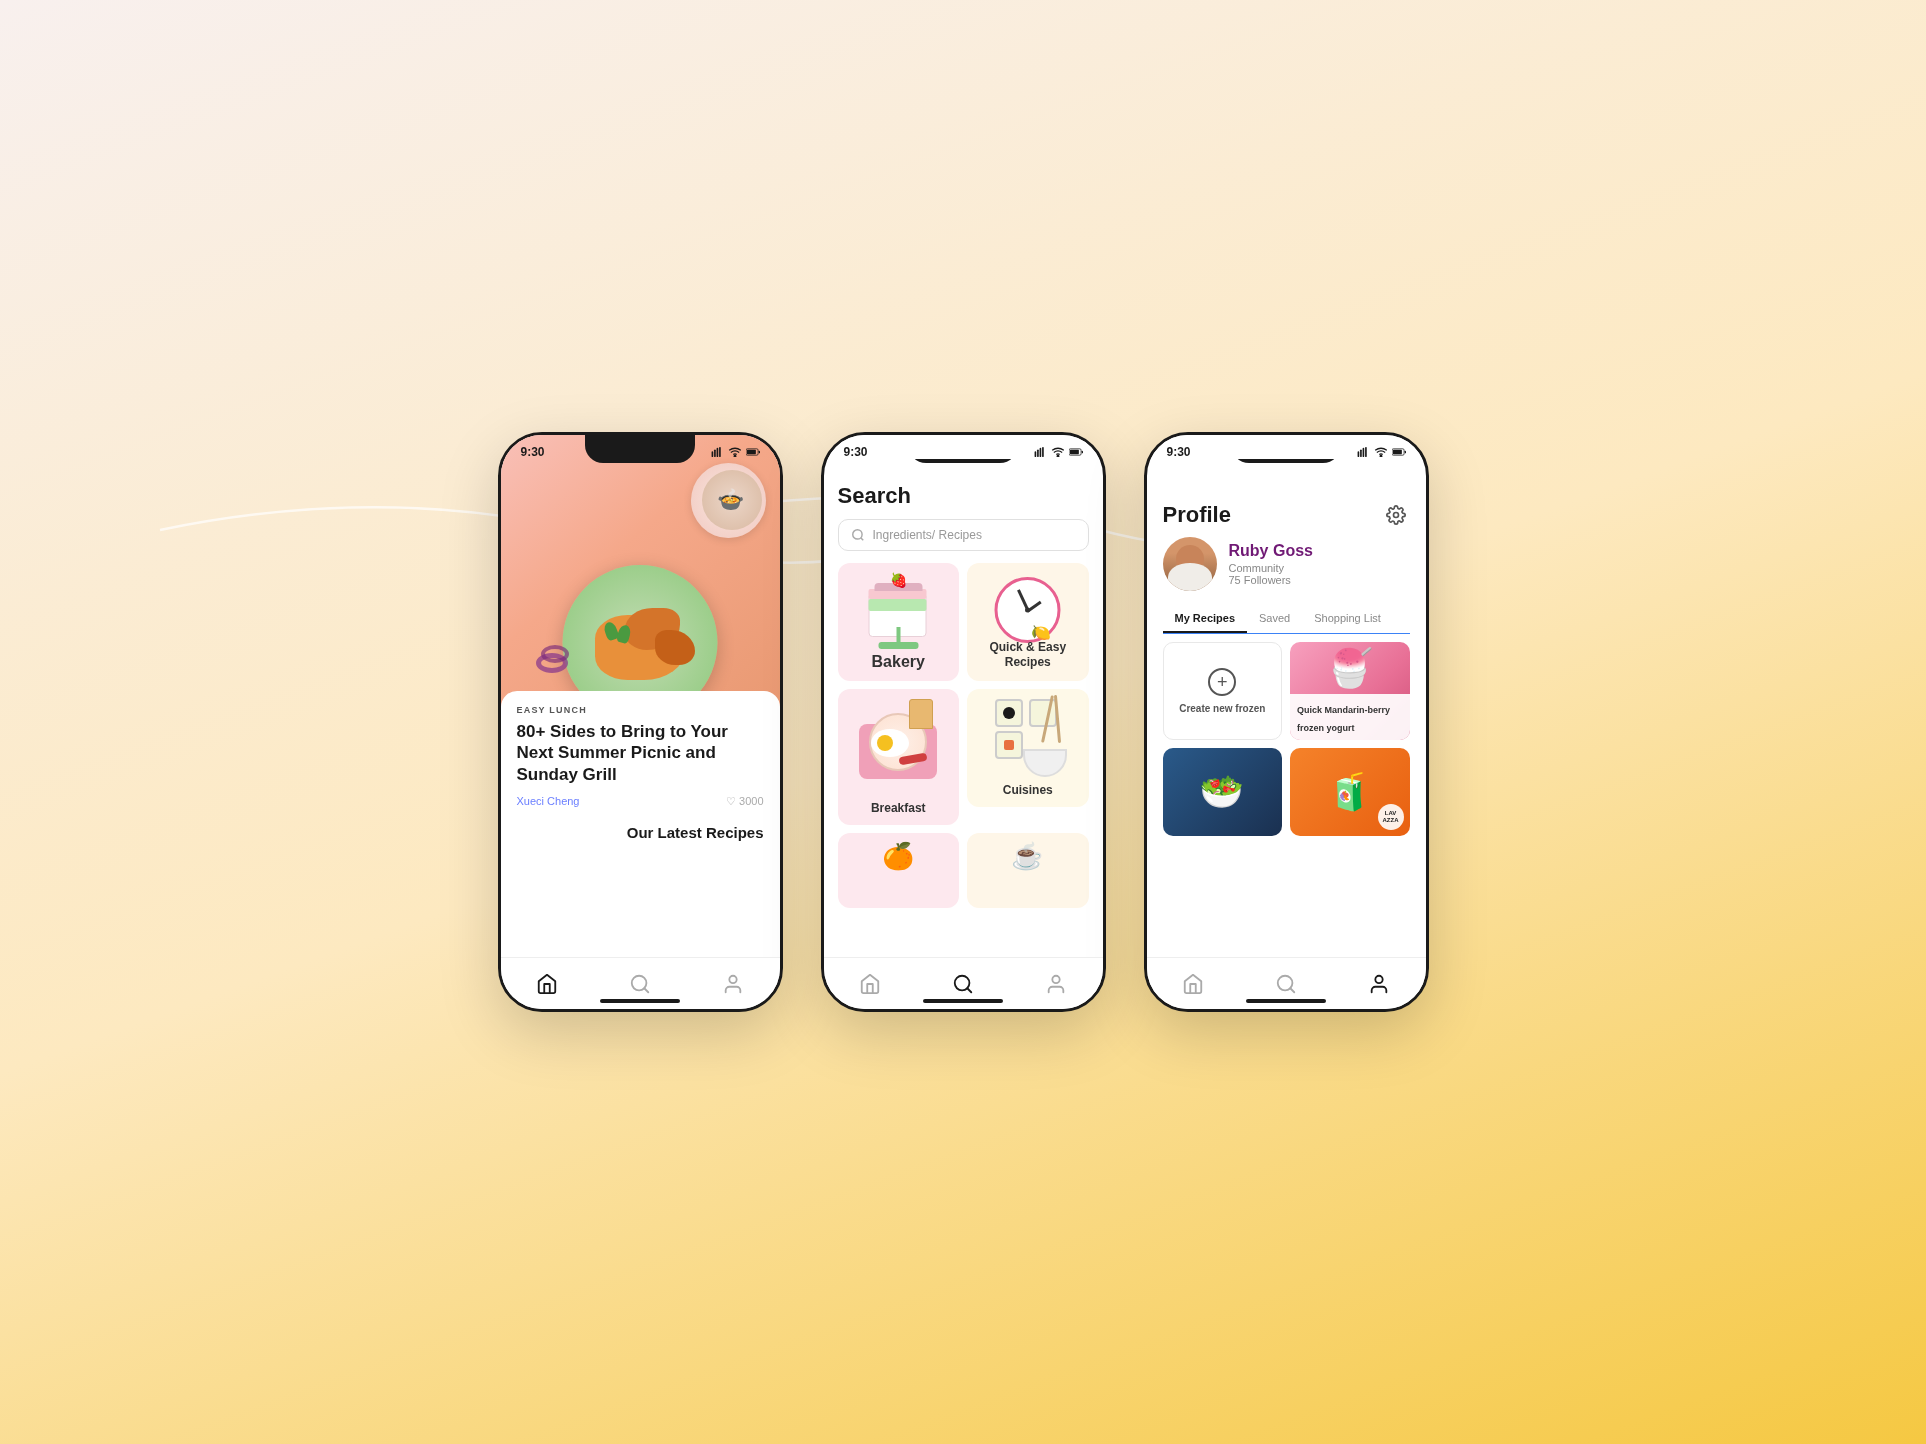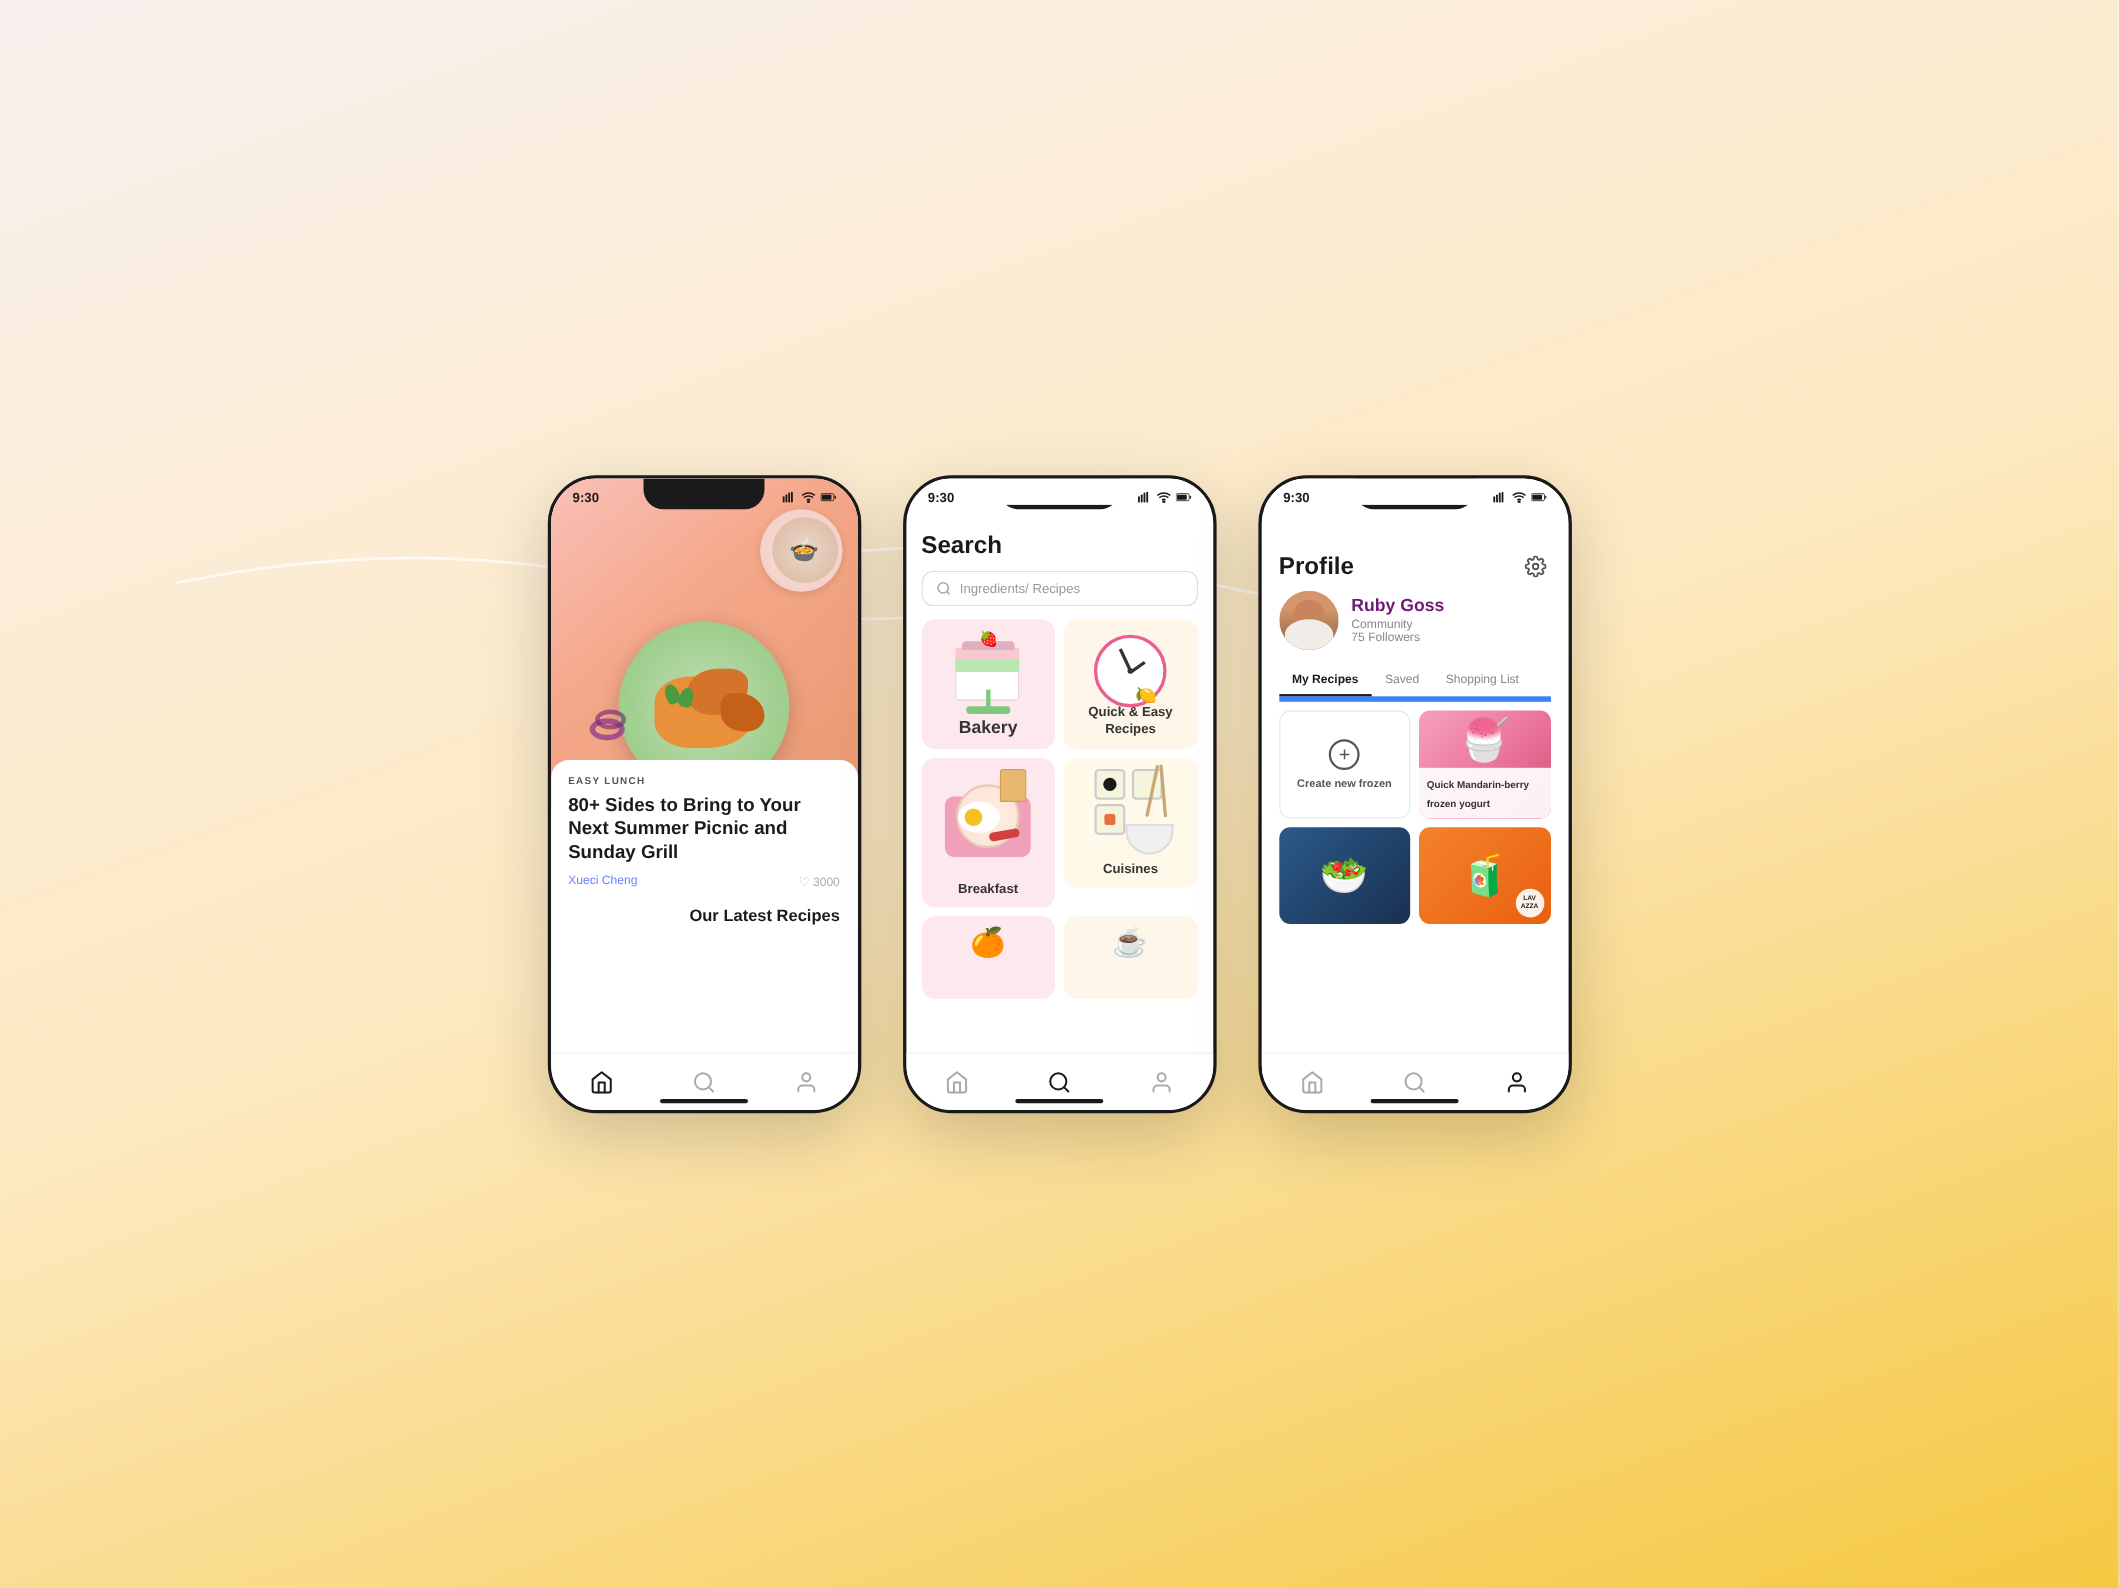--- a/index.html
+++ b/index.html
@@ -447,21 +447,21 @@
             <div style="width: 44px; height: 28px; background: #f0ede8; border-radius: 50% 50% 0 0; position: relative; z-index: 1;"></div>
           </div>
         </div>
         <div>
           <div style="font-size: 16px; font-weight: 700; color: #701a75;">Ruby Goss</div>
           <div style="font-size: 11px; color: #888; margin-top: 2px;">Community</div>
           <div style="font-size: 11px; color: #888;">75 Followers</div>
         </div>
       </div>
 
-      <div style="display: flex; border-bottom: 5px solid #3b82f6; margin: 0 16px 8px;">
+      <div style="display: flex; border-bottom: 1px solid #3b82f6; margin: 0 16px 8px;">
         <div style="padding: 7px 12px; font-size: 11px; font-weight: 700; color: #1a1a1a; border-bottom: 2px solid #1a1a1a; cursor: pointer;">My Recipes</div>
         <div style="padding: 7px 12px; font-size: 11px; font-weight: 500; color: #888; border-bottom: 2px solid transparent; cursor: pointer;">Saved</div>
         <div style="padding: 7px 12px; font-size: 11px; font-weight: 500; color: #888; border-bottom: 2px solid transparent; cursor: pointer;">Shopping List</div>
       </div>
 
       <div style="display: grid; grid-template-columns: 1fr 1fr; gap: 8px; padding: 0 16px;">
 
         <div style="background: #fff; border: 1.5px solid #e8e8e8; border-radius: 10px; height: 98px; display: flex; flex-direction: column; align-items: center; justify-content: center; gap: 6px; cursor: pointer;">
           <div style="width: 28px; height: 28px; border: 2px solid #555; border-radius: 50%; display: flex; align-items: center; justify-content: center; font-size: 18px; color: #555; line-height: 1;">+</div>
           <span style="font-size: 10px; font-weight: 600; color: #555; text-align: center; line-height: 1.3;">Create new frozen</span>

